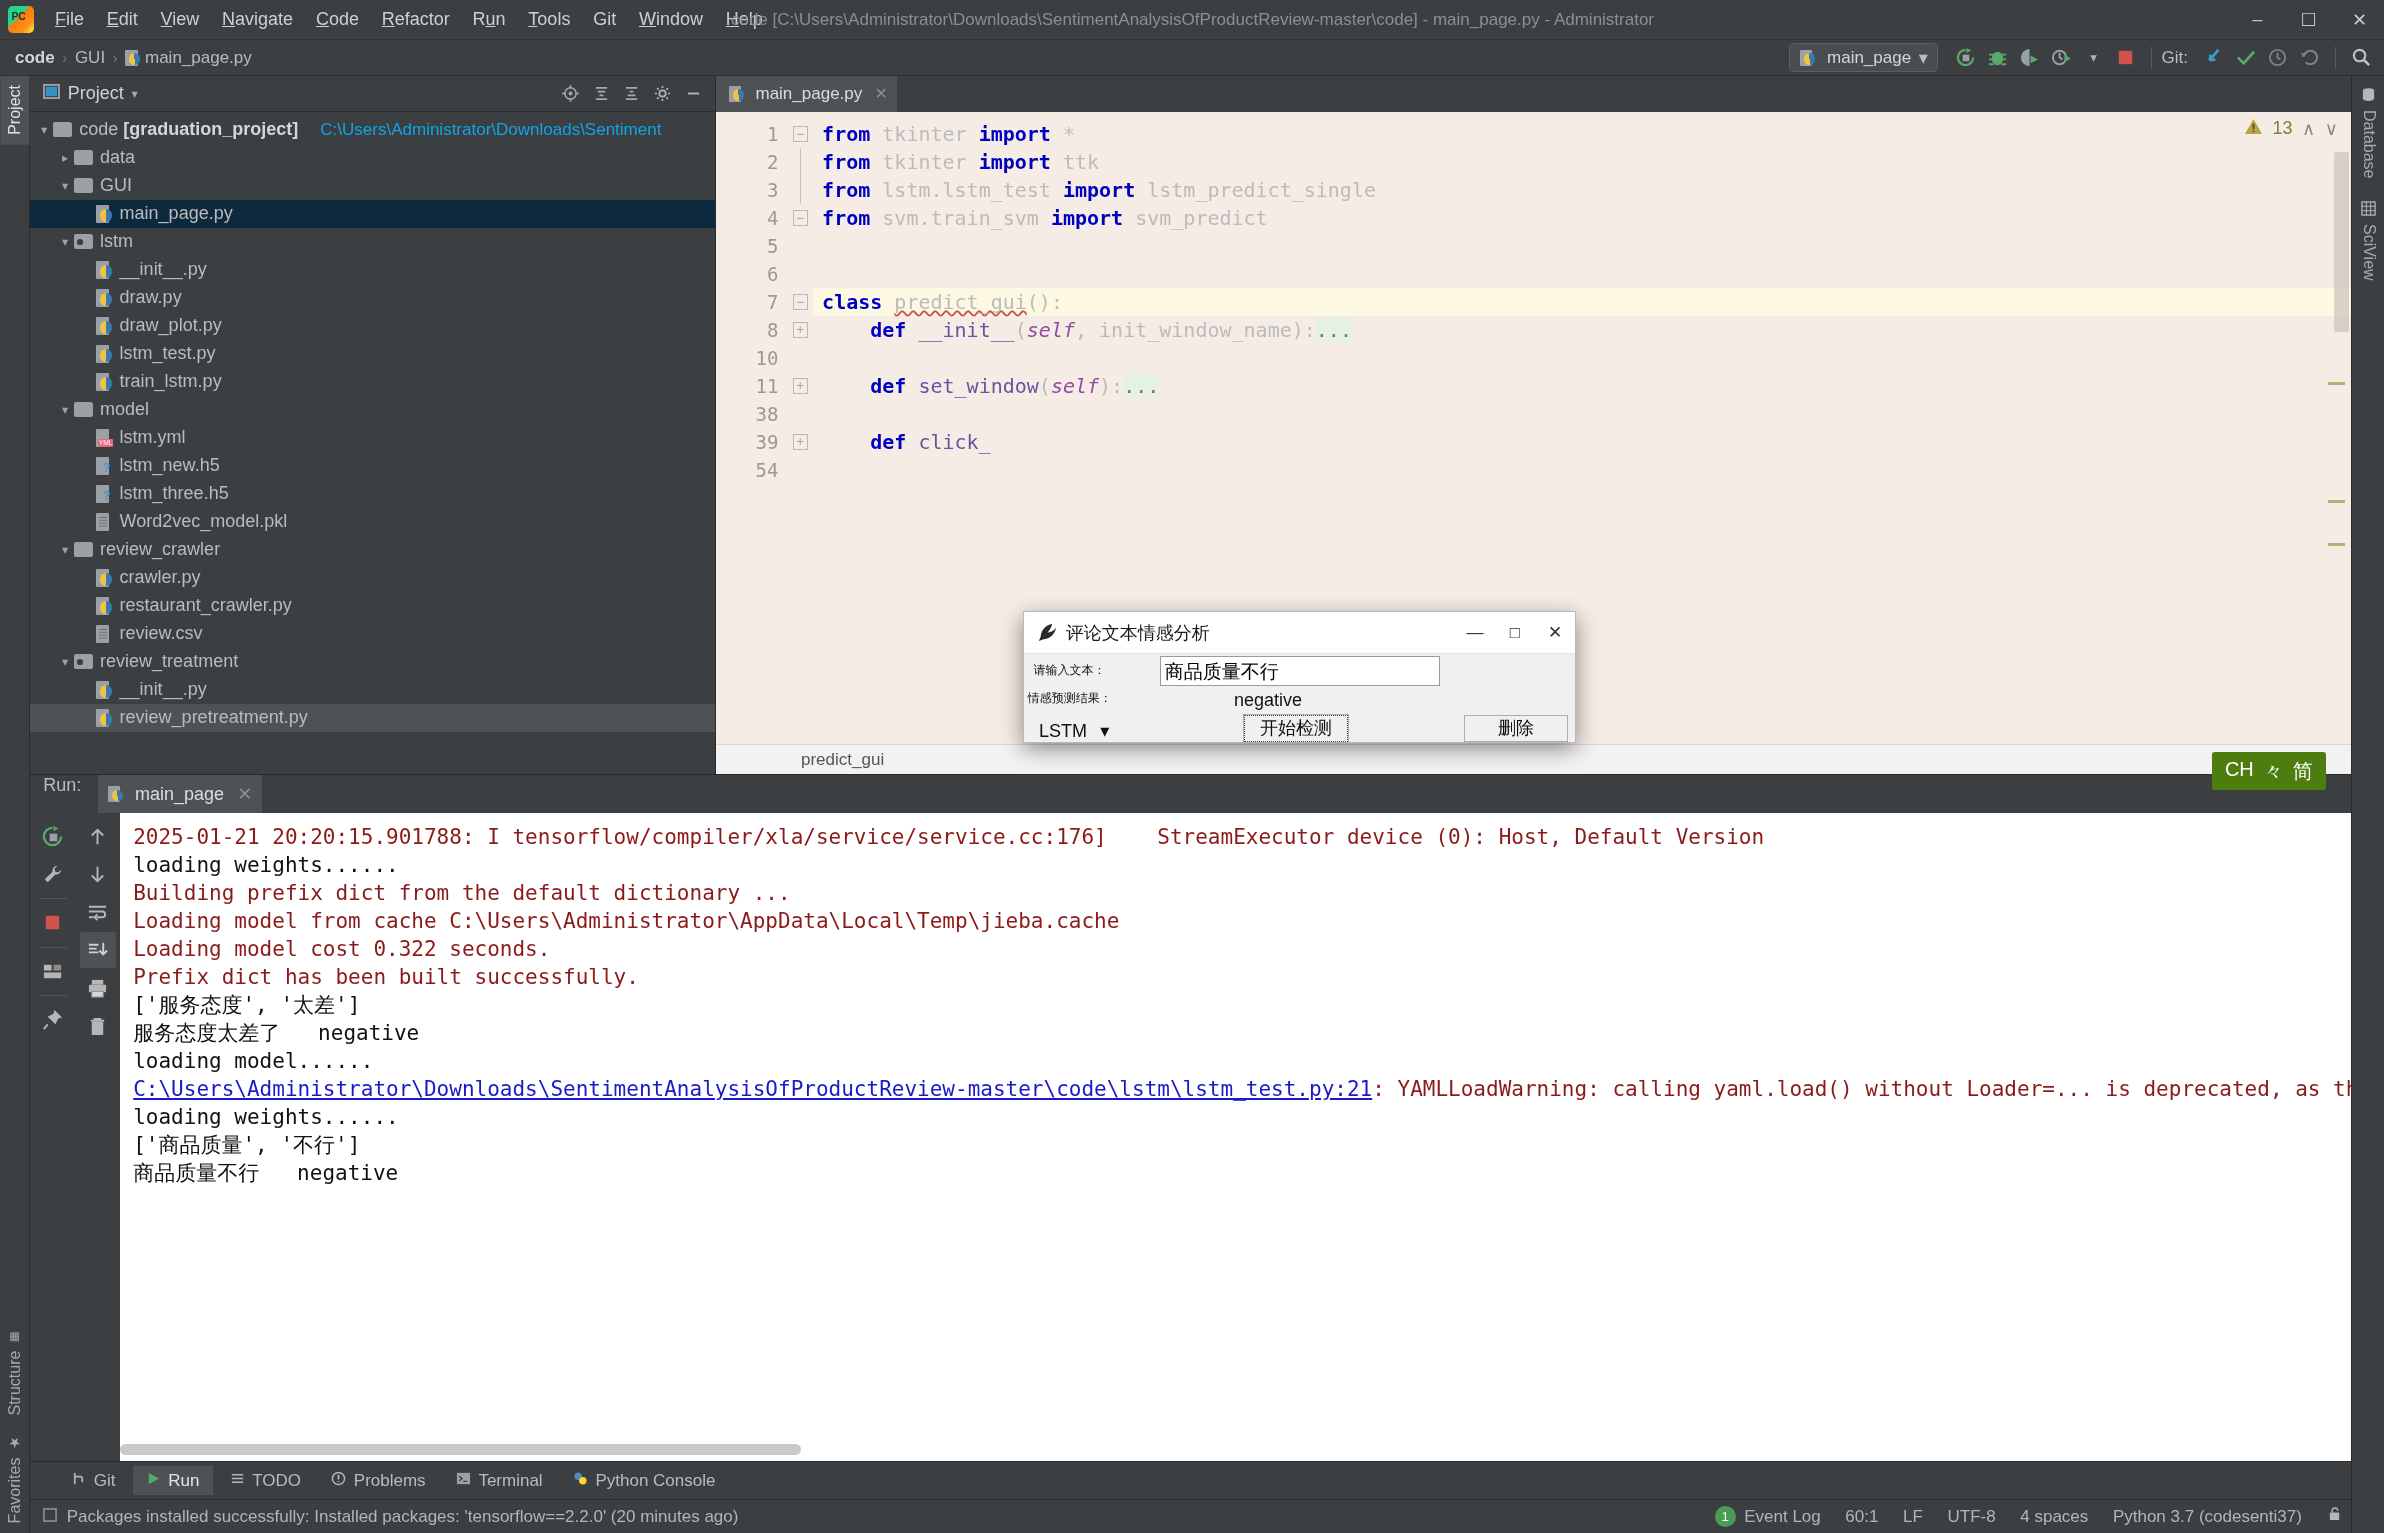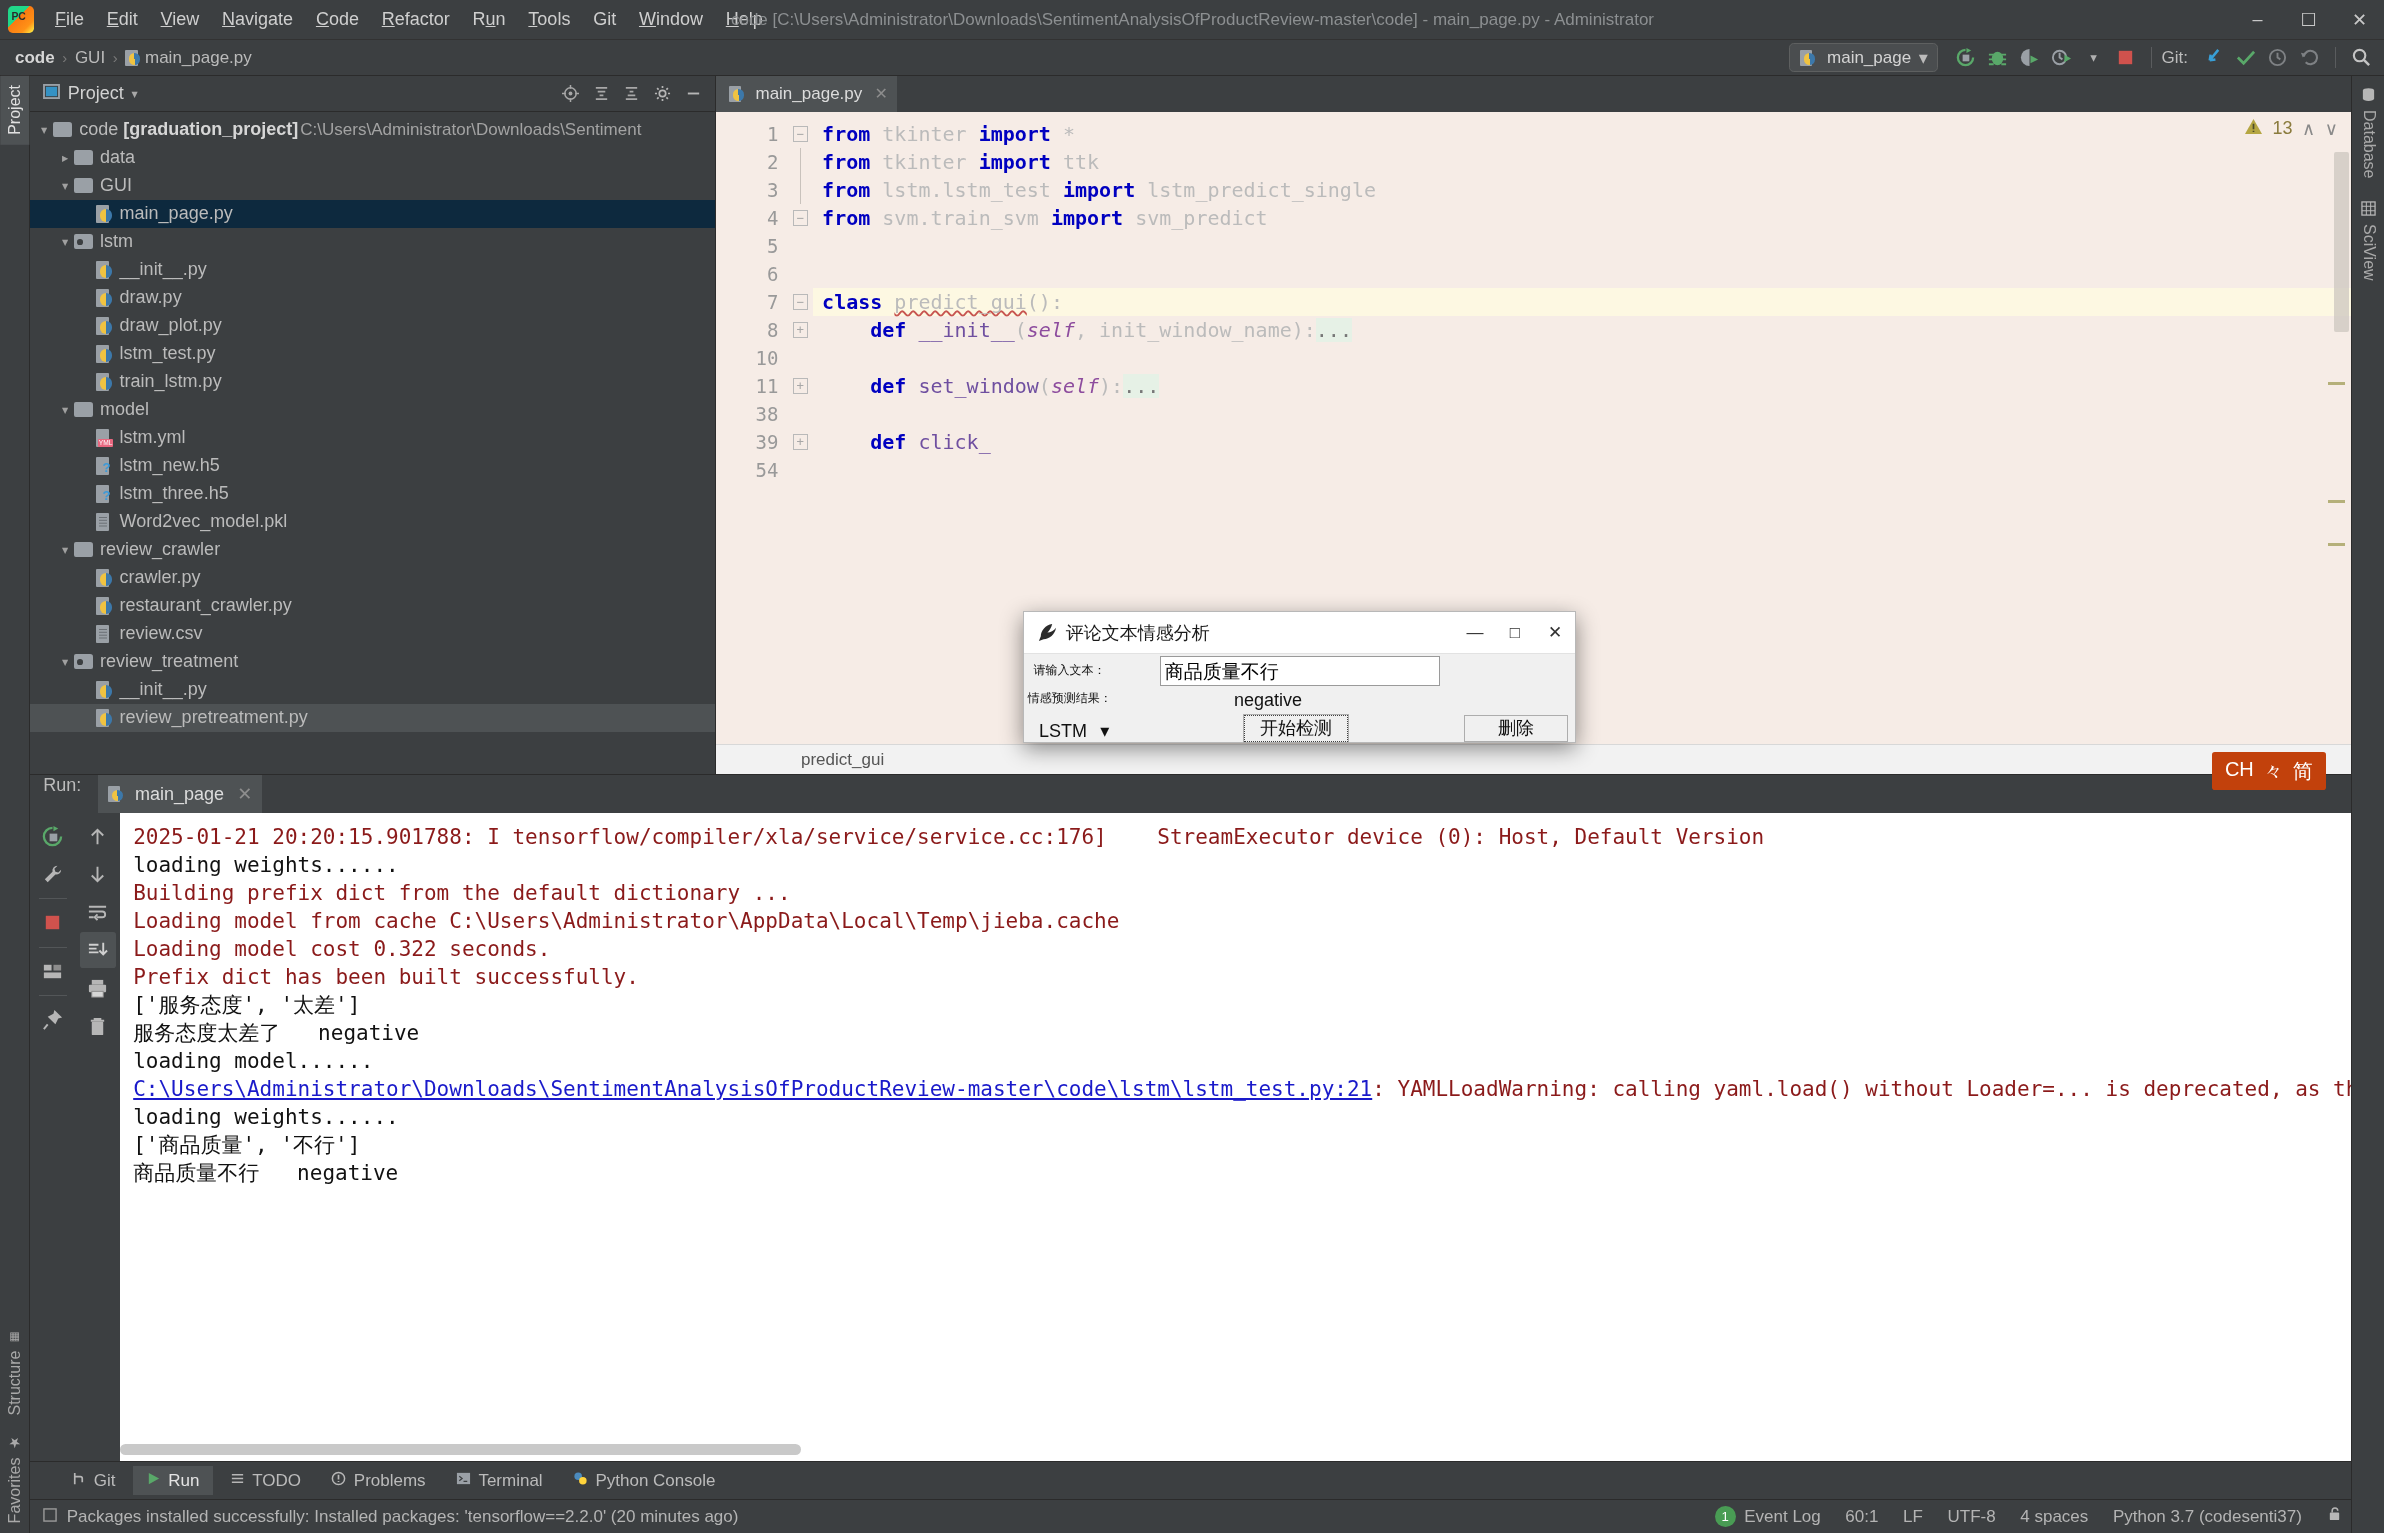--- a/index.html
+++ b/index.html
@@ -88,21 +88,21 @@
                       border-radius:50%;
                       background:conic-gradient(#3c78aa 0 50%, #f0c341 50% 100%); }
   .fileico.yml:after { content:"YML"; position:absolute; left:1.9px; bottom:0px; font-size:6.6px;
                        background:#e8677f; color:#fff; padding:0 0.9px; line-height:7.6px; border-radius:0.9px;}
   .fileico.h5:after { content:"?"; position:absolute; left:6.6px; top:2.8px; font-size:13.2px; color:#3b9ad9;
                       font-weight:bold; }
   .fileico.txt:after { content:""; position:absolute; left:2.8px; top:3.8px; width:8.5px; height:0.9px;
                        box-shadow:0 2.8px 0 #6b7075, 0 5.7px 0 #6b7075, 0 8.5px 0 #6b7075; background:#6b7075; }
   .tlabel { color:#bbbbbb; }
   .tlabel .bold { font-weight:bold; color:#d6d6d6; }
-  .tpath { color:#a3a3a3; margin-left:2px; font-size:17px; }
+  .tpath { color:#0ea5e9; margin-left:22px; font-size:17px; }
   .lvl0 { padding-left:5.7px; } .lvl1 { padding-left:26.5px; }
   .lvl2 { padding-left:49px; }
 
   
   .editor-col { flex:1 1 auto; display:flex; flex-direction:column; min-width:0; background:#3c3f41; }
   .tabbar { height:36px; background:#3c3f41; display:flex; align-items:flex-end; flex:none; }
   .etab { height:36px; display:flex; align-items:center; gap:6.6px; padding:0 9.5px 0 13.2px;
           background:#4e5254; border-bottom:1.9px solid #4e5254; font-size:17px; color:#dcdcdc; }
   .etab .x { color:#8d8d8d; margin-left:5.7px; font-size:16px; }
   .editor { flex:1 1 auto; background:#f6ece6; position:relative; display:flex; min-height:0;
@@ -179,21 +179,21 @@
   .tk-b { width:40px; display:flex; align-items:center; justify-content:center; color:#333; font-size:17px;}
   .tk-body { position:relative; height:91px; }
   .tk-lab { position:absolute; color:#111; font-size:12px; }
   .tk-entry { position:absolute; background:#fff; border:0.9px solid #9a9a9a; }
   .tk-entry span { display:block; padding:1.9px 3.8px; font-size:19px; color:#000; }
   .tk-result { position:absolute; font-size:18px; color:#111; }
   .tk-combo { position:absolute; display:flex; align-items:center; gap:13.2px; font-size:18px; color:#111; }
   .tk-btn { position:absolute; background:#f0f0f0; border:0.9px solid #adadad;
             display:flex; align-items:center; justify-content:center; font-size:18px; color:#111; }
   .tk-btn.focus { border:0.9px dotted #404040; outline:0.9px solid #adadad; }
-  .ime { position:absolute; right:59px; top:752px; background:#c2410c; color:#fff;
+  .ime { position:absolute; right:59px; top:752px; background:#4d7c0f; color:#fff;
          padding:5.7px 13.2px; border-radius:2.8px; font-size:20px; display:flex; gap:9.5px; z-index:60;}
 </style>
 </head>
 <body>
 
 <div class="app">
 
   <div class="titlebar">
     <div class="pc-logo"></div>
     <div class="menu">

